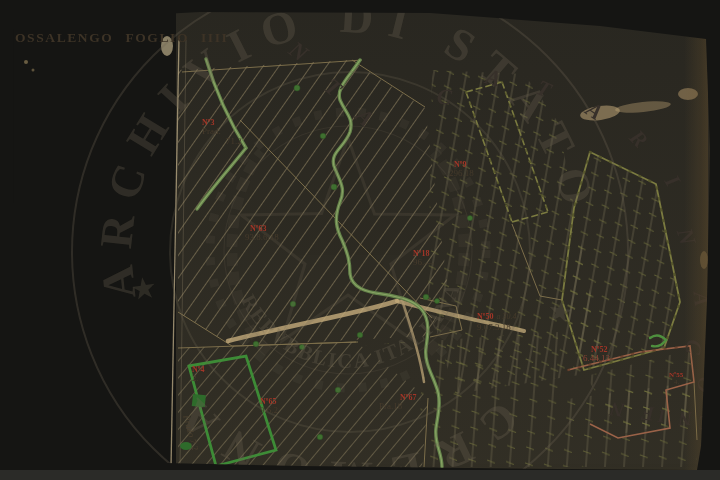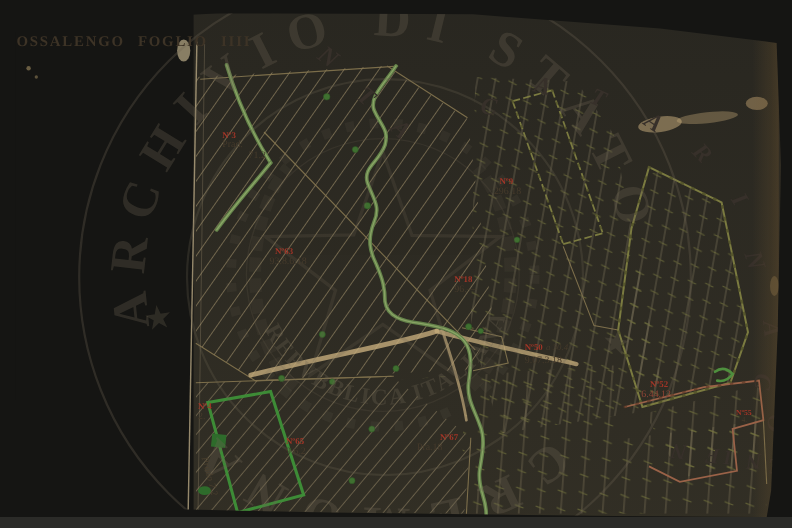--- a/index.html
+++ b/index.html
@@ -239,21 +239,21 @@
       <div class="pval">9.07.3.18</div>
     </div>
     <div class="plabel" style="left:583px;top:346px">
       <div class="pno" style="margin-left:8px">Nº52</div>
       <div class="pval red">6.44.12</div>
     </div>
     <div class="plabel" style="left:669px;top:372px;font-size:7px">
       <div class="pno" style="font-size:7px">Nº55</div>
       <div class="pval" style="font-size:7px;margin-left:5px">4.</div>
     </div>
-    <div class="plabel" style="left:180px;top:366px">
+    <div class="plabel" style="left:192px;top:366px">
       <div class="pno">Nº4</div>
       <div class="pval">2.</div>
     </div>
     <div class="plabel" style="left:260px;top:398px">
       <div class="pno">Nº65</div>
       <div class="pval">9.6.2</div>
     </div>
     <div class="plabel" style="left:379px;top:394px">
       <div class="pno" style="margin-left:21px">Nº67</div>
       <div class="pval">Pra.18</div>

